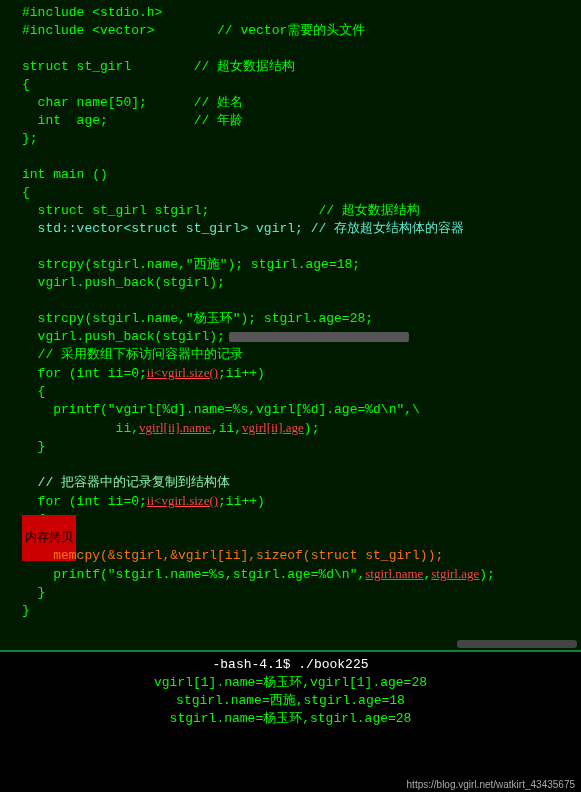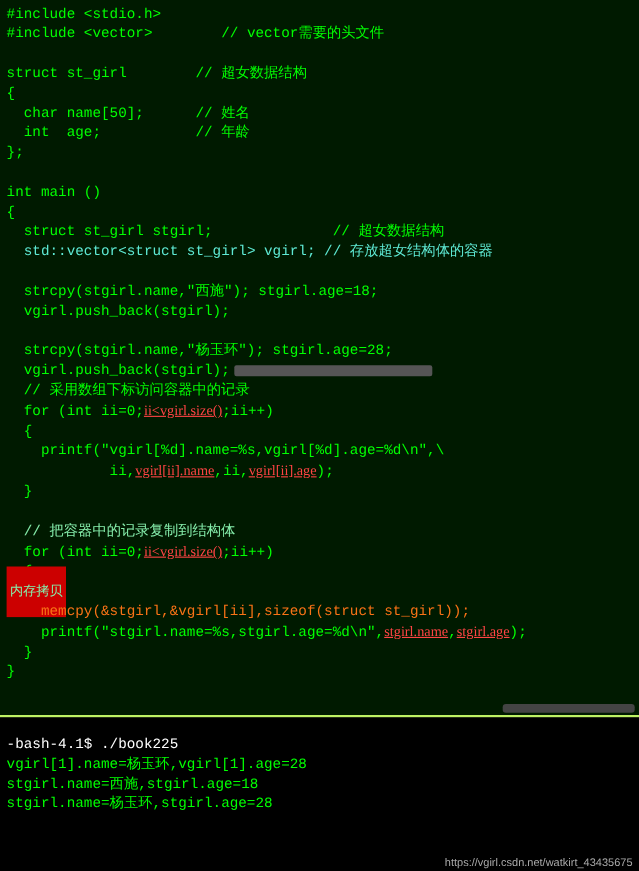--- a/index.html
+++ b/index.html
@@ -18,35 +18,37 @@
       height: 650px;
       position: relative;
       overflow: hidden;
       padding: 4px 6px;
     }
 
     .code-line {
       line-height: 18px;
       white-space: pre;
       color: #00ff00;
+      margin-left: 16px;
     }
 
     .code-line .red-underline {
       color: #ff4444;
       text-decoration: underline;
       font-family: Liberation Serif, serif;
     }
 
     .terminal-area {
       background: #000000;
       width: 581px;
       height: 142px;
       position: relative;
-      padding: 16px 6px;
-      border-top: 2px solid #bef264;
+      padding: 4px 6px;
+      border-top: 2px solid #15803d;
+      text-align: center;
     }
 
     .terminal-line {
       line-height: 18px;
       white-space: pre;
       color: #00ff00;
       font-family: 'Courier New', Courier, monospace;
       font-size: 13px;
     }
 
@@ -90,28 +92,28 @@
   <div class="code-line"><span style="color:#00ff00">  // 采用数组下标访问容器中的记录</span></div>
   <div class="code-line"><span style="color:#00ff00">  for (int ii=0;<span class="red-underline">ii&lt;vgirl.size()</span>;ii++)</span></div>
   <div class="code-line"><span style="color:#00ff00">  {</span></div>
   <div class="code-line"><span style="color:#00ff00">    printf("vgirl[%d].name=%s,vgirl[%d].age=%d\n",\</span></div>
   <div class="code-line"><span style="color:#00ff00">            ii,<span class="red-underline">vgirl[ii].name</span>,ii,<span class="red-underline">vgirl[ii].age</span>);</span></div>
   <div class="code-line"><span style="color:#00ff00">  }</span></div>
   <div class="code-line">&nbsp;</div>
   <div class="code-line"><span style="color:#86efac">  // 把容器中的记录复制到结构体</span></div>
   <div class="code-line"><span style="color:#00ff00">  for (int ii=0;<span class="red-underline">ii&lt;vgirl.size()</span>;ii++)</span></div>
   <div class="code-line"><span style="color:#00ff00">  {</span></div>
-  <div class="code-line"><span style="background:#cc0000;color:#86efac;padding:16px 3px;font-size:12px">内存拷贝</span></div>
+  <div class="code-line"><span style="background:#cc0000;color:#000000;padding:16px 3px;font-size:12px">内存拷贝</span></div>
   <div class="code-line"><span style="color:#f97316">    memcpy(&amp;stgirl,&amp;vgirl[ii],sizeof(struct st_girl));</span></div>
   <div class="code-line"><span style="color:#00ff00">    printf("stgirl.name=%s,stgirl.age=%d\n",<span class="red-underline">stgirl.name</span>,<span class="red-underline">stgirl.age</span>);</span></div>
   <div class="code-line"><span style="color:#00ff00">  }</span></div>
   <div class="code-line"><span style="color:#00ff00">}</span></div>
 
   <div style="position:absolute;bottom:2px;right:4px;width:120px;height:8px;background:#444;border-radius:3px"></div>
 </div>
 
 <div class="terminal-area">
   <div class="terminal-line prompt">-bash-4.1$ ./book225</div>
   <div class="terminal-line">vgirl[1].name=杨玉环,vgirl[1].age=28</div>
   <div class="terminal-line">stgirl.name=西施,stgirl.age=18</div>
   <div class="terminal-line">stgirl.name=杨玉环,stgirl.age=28</div>
-  <div class="watermark">https://vgirl.csdn.net/watkirt_43435675</div>
+  <div class="watermark">https://blog.vgirl.net/watkirt_43435675</div>
 </div>
 
 </body></html>

